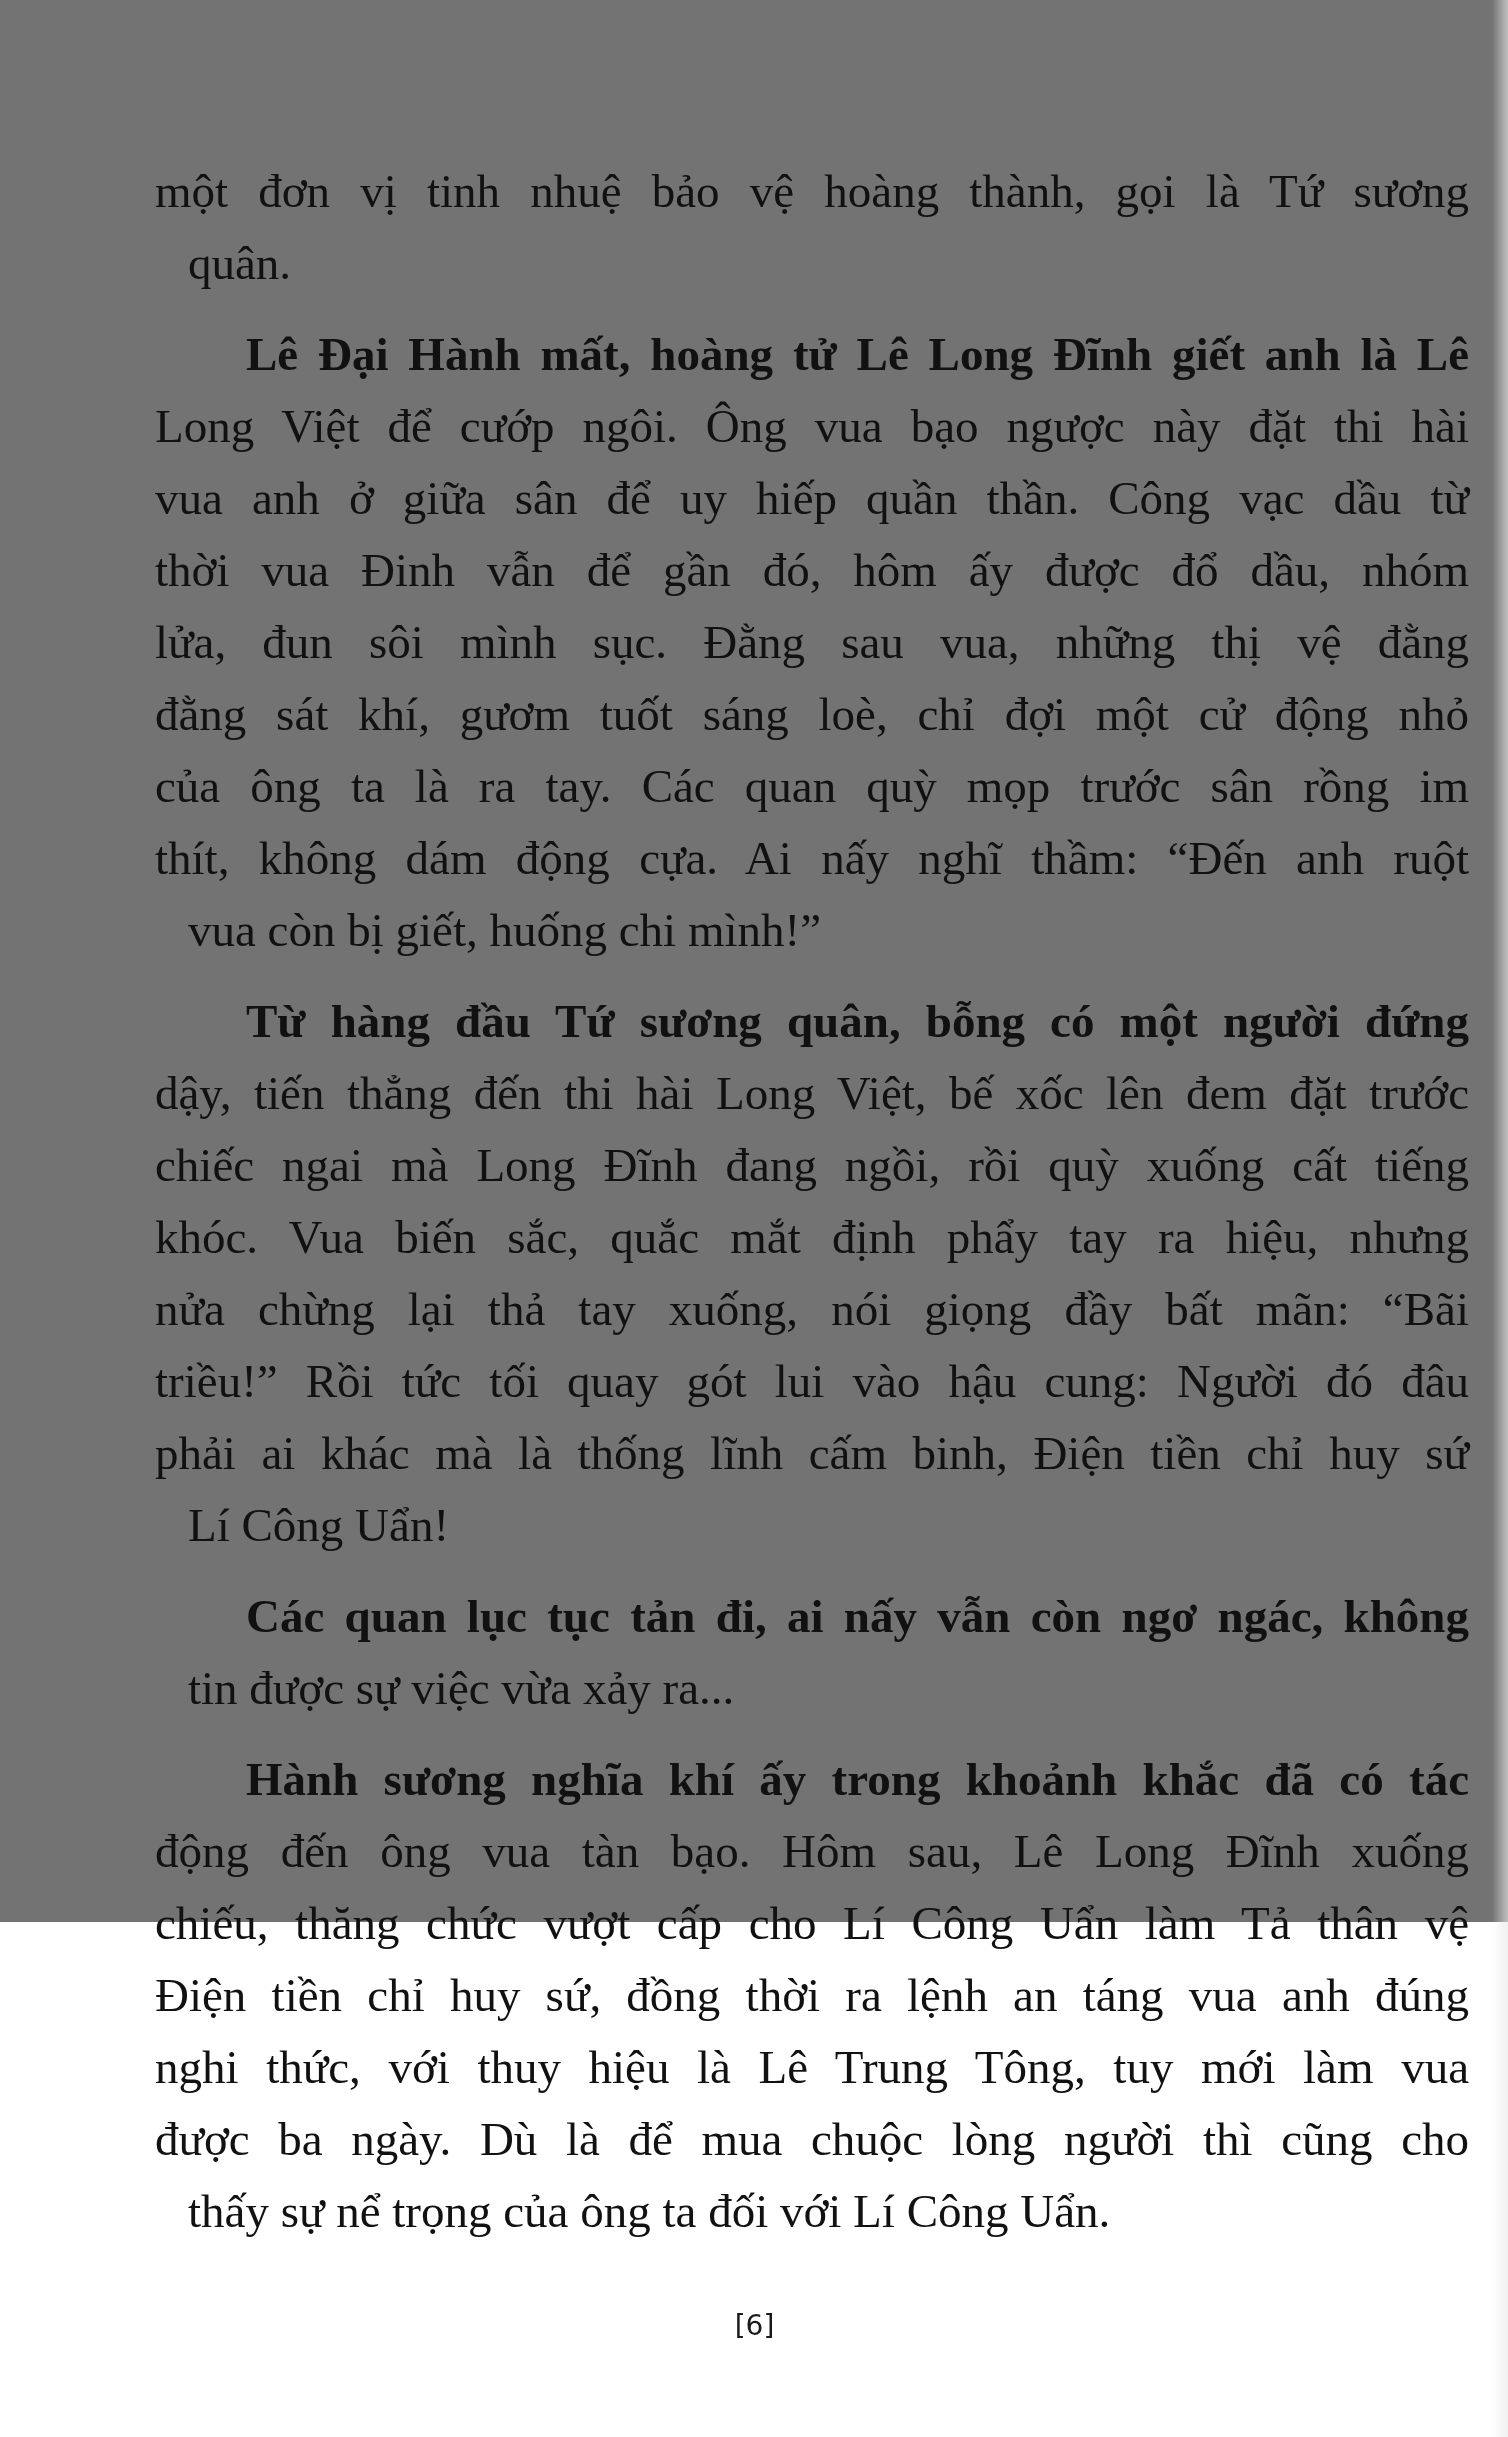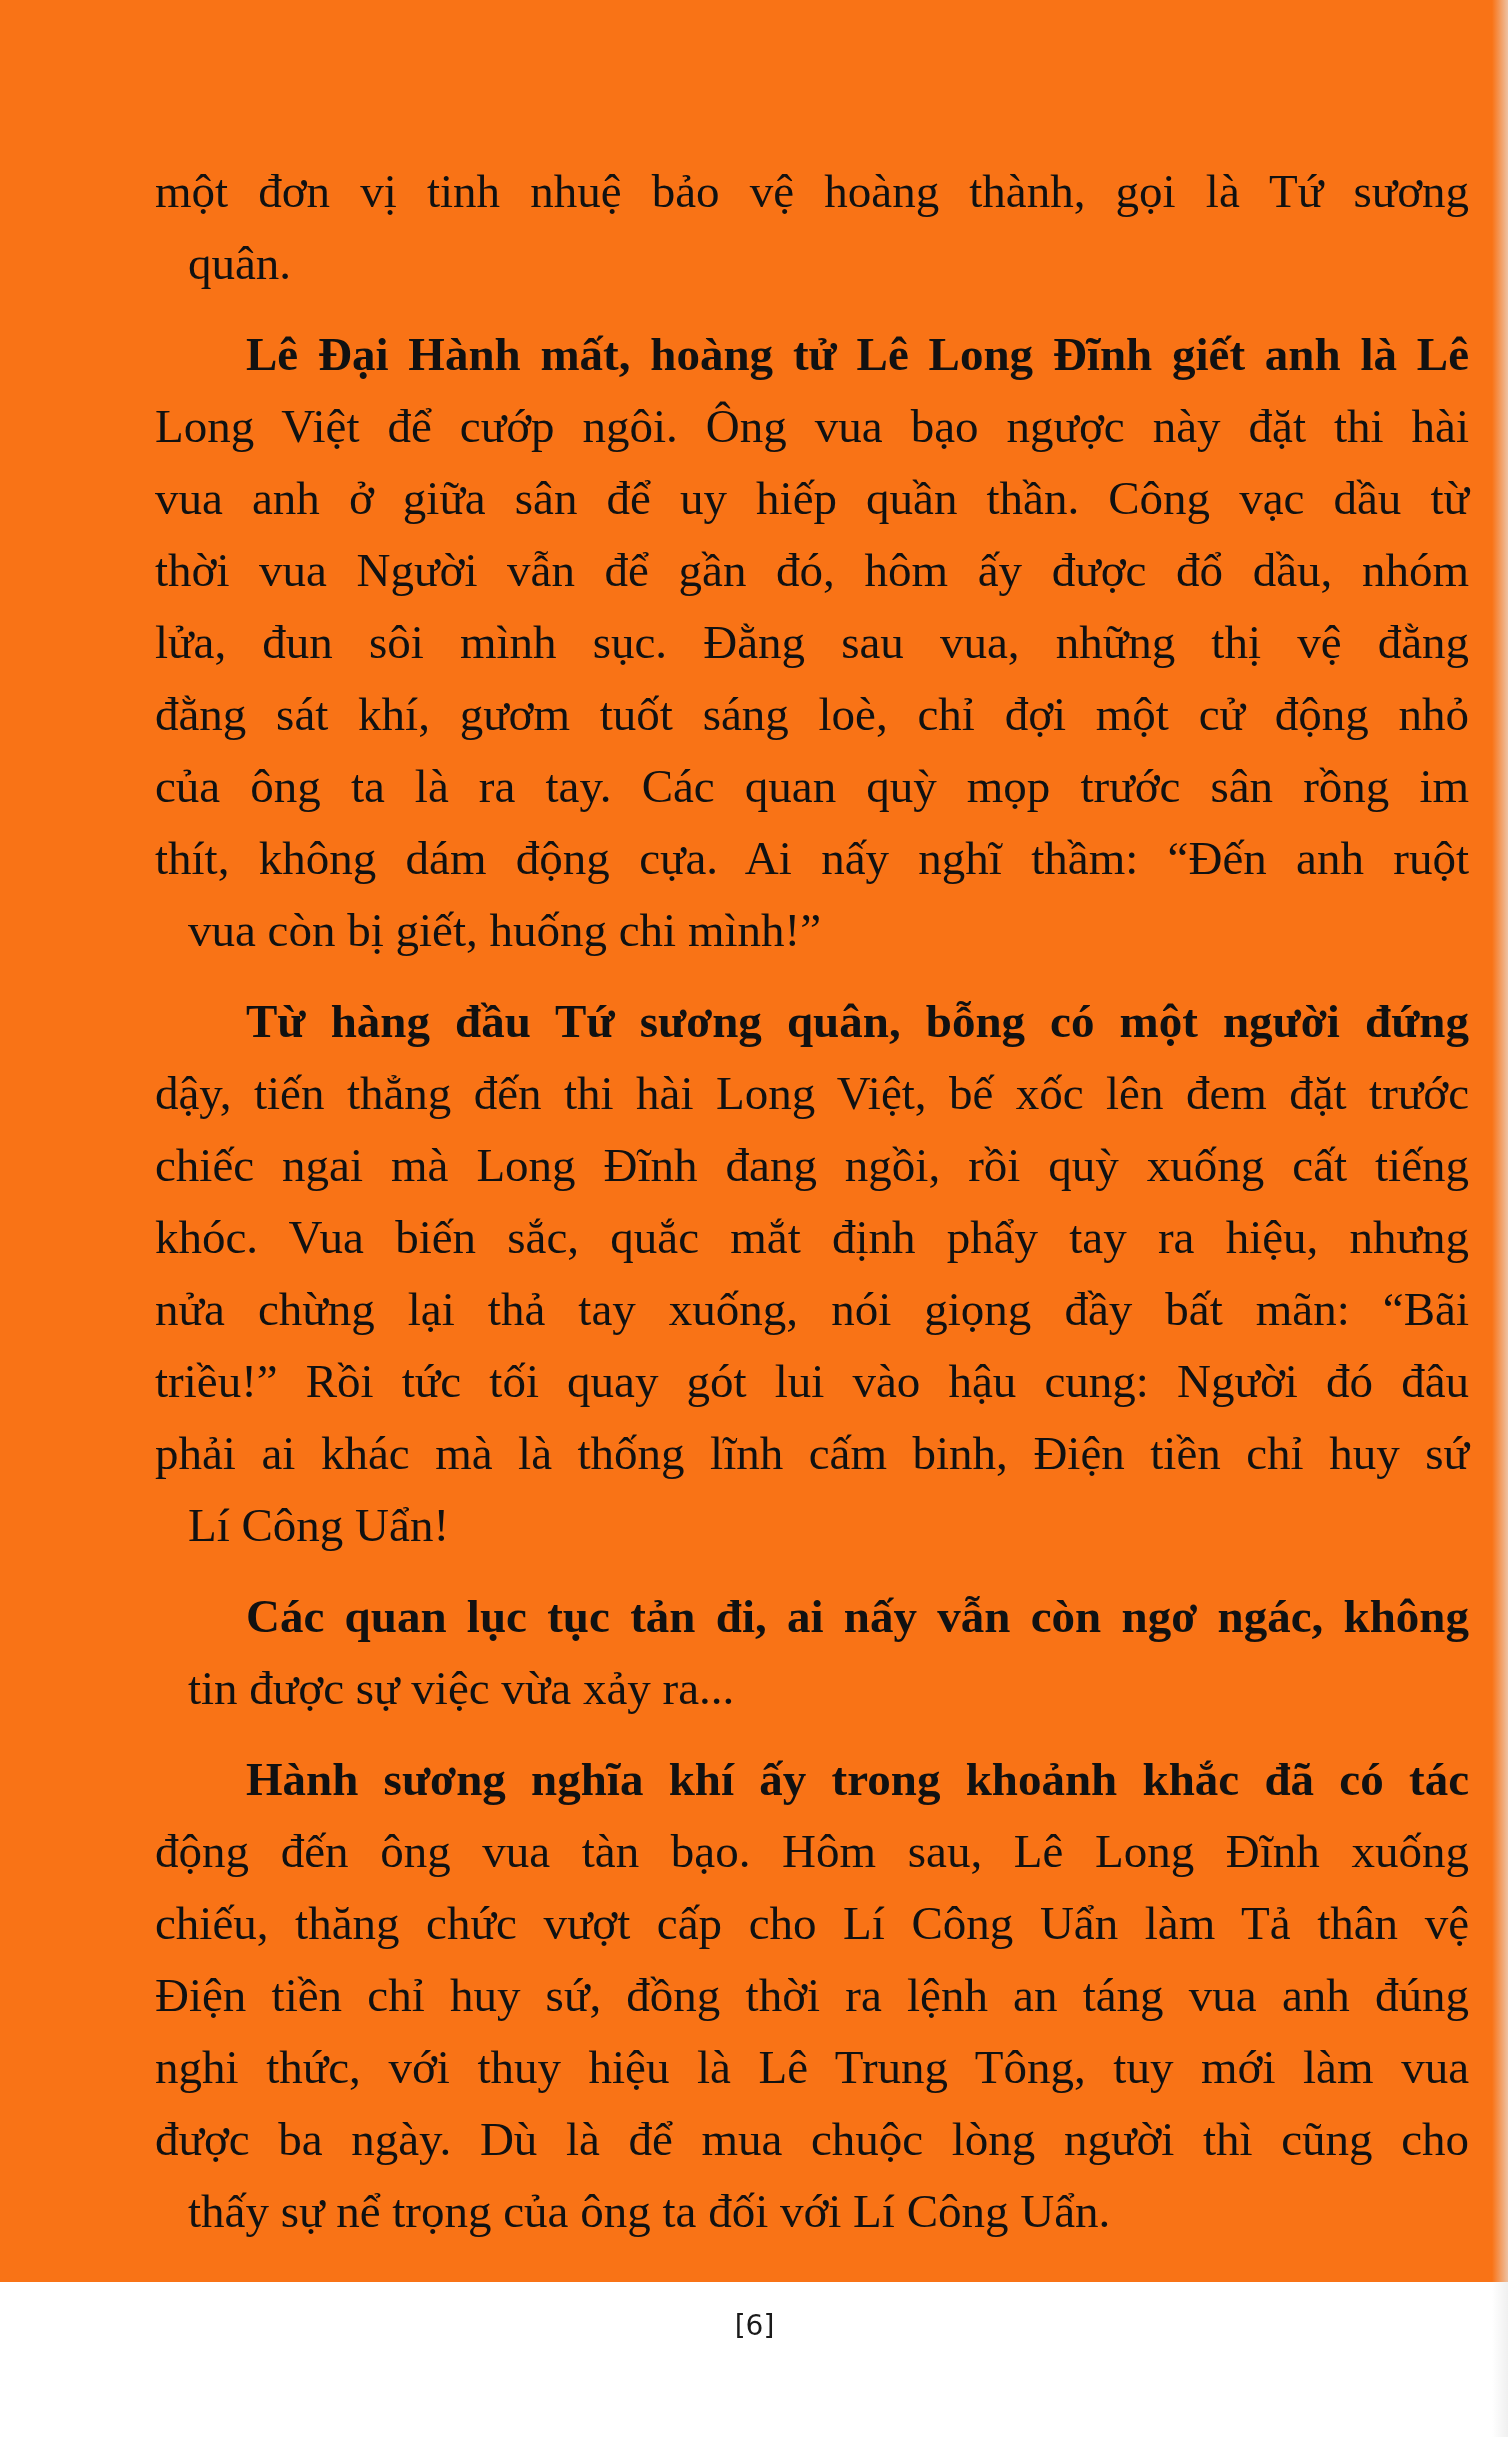--- a/index.html
+++ b/index.html
@@ -11,22 +11,22 @@
     height: 2438px;
     background: #ffffff;
     position: relative;
     overflow: hidden;
   }
   .page {
     position: absolute;
     left: 0;
     top: 0;
     width: 1509px;
-    height: 2282px;
-    background: #f97316;
+    height: 1922px;
+    background: #737373;
   }
   .edge-shade {
     position: absolute;
     right: 0;
     top: 0;
     width: 17px;
     height: 2438px;
     background: linear-gradient(to right, rgba(240,240,240,0), rgba(232,232,232,0.7));
   }
   .text-block {
@@ -80,21 +80,21 @@
 
     <div class="para">
       <span class="line">một đơn vị tinh nhuệ bảo vệ hoàng thành, gọi là Tứ sương</span>
       <span class="line last">quân.</span>
     </div>
 
     <div class="para">
       <span class="line indent">Lê Đại Hành mất, hoàng tử Lê Long Đĩnh giết anh là Lê</span>
       <span class="line">Long Việt để cướp ngôi. Ông vua bạo ngược này đặt thi hài</span>
       <span class="line">vua anh ở giữa sân để uy hiếp quần thần. Công vạc dầu từ</span>
-      <span class="line">thời vua Người vẫn để gần đó, hôm ấy được đổ dầu, nhóm</span>
+      <span class="line">thời vua Đinh vẫn để gần đó, hôm ấy được đổ dầu, nhóm</span>
       <span class="line">lửa, đun sôi mình sục. Đằng sau vua, những thị vệ đằng</span>
       <span class="line">đằng sát khí, gươm tuốt sáng loè, chỉ đợi một cử động nhỏ</span>
       <span class="line">của ông ta là ra tay. Các quan quỳ mọp trước sân rồng im</span>
       <span class="line">thít, không dám động cựa. Ai nấy nghĩ thầm: “Đến anh ruột</span>
       <span class="line last">vua còn bị giết, huống chi mình!”</span>
     </div>
 
     <div class="para">
       <span class="line indent">Từ hàng đầu Tứ sương quân, bỗng có một người đứng</span>
       <span class="line">dậy, tiến thẳng đến thi hài Long Việt, bế xốc lên đem đặt trước</span>

